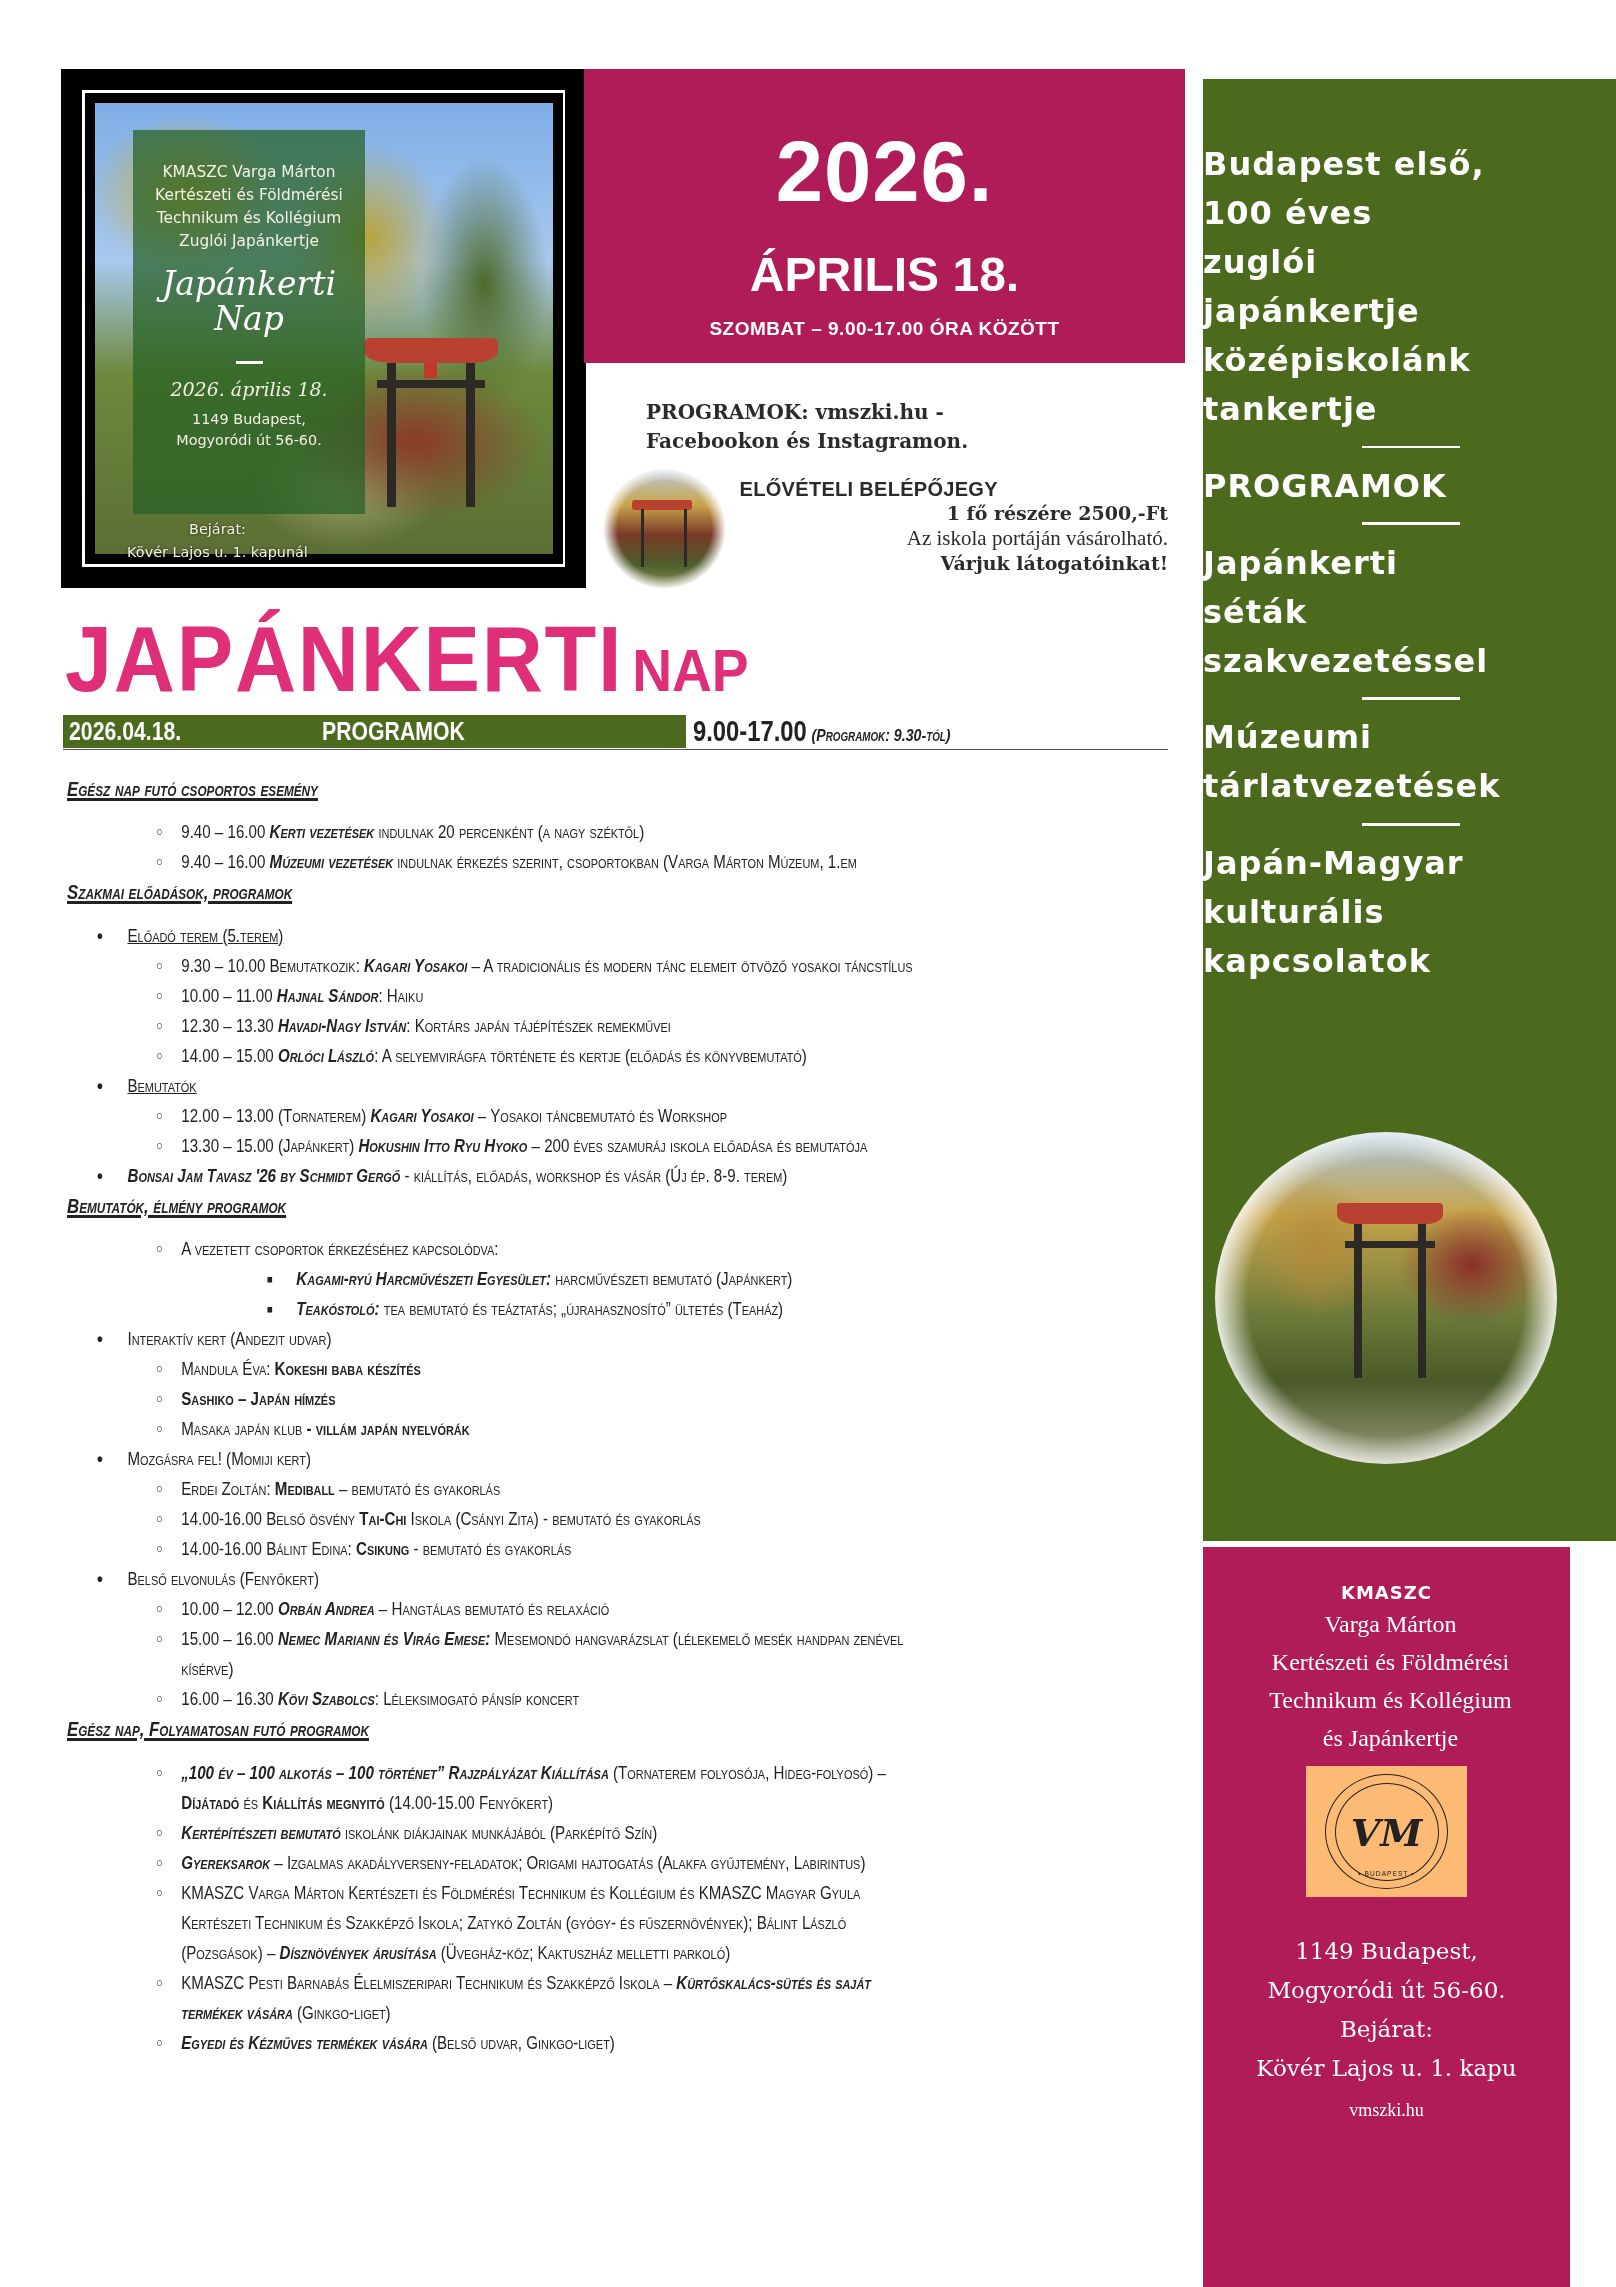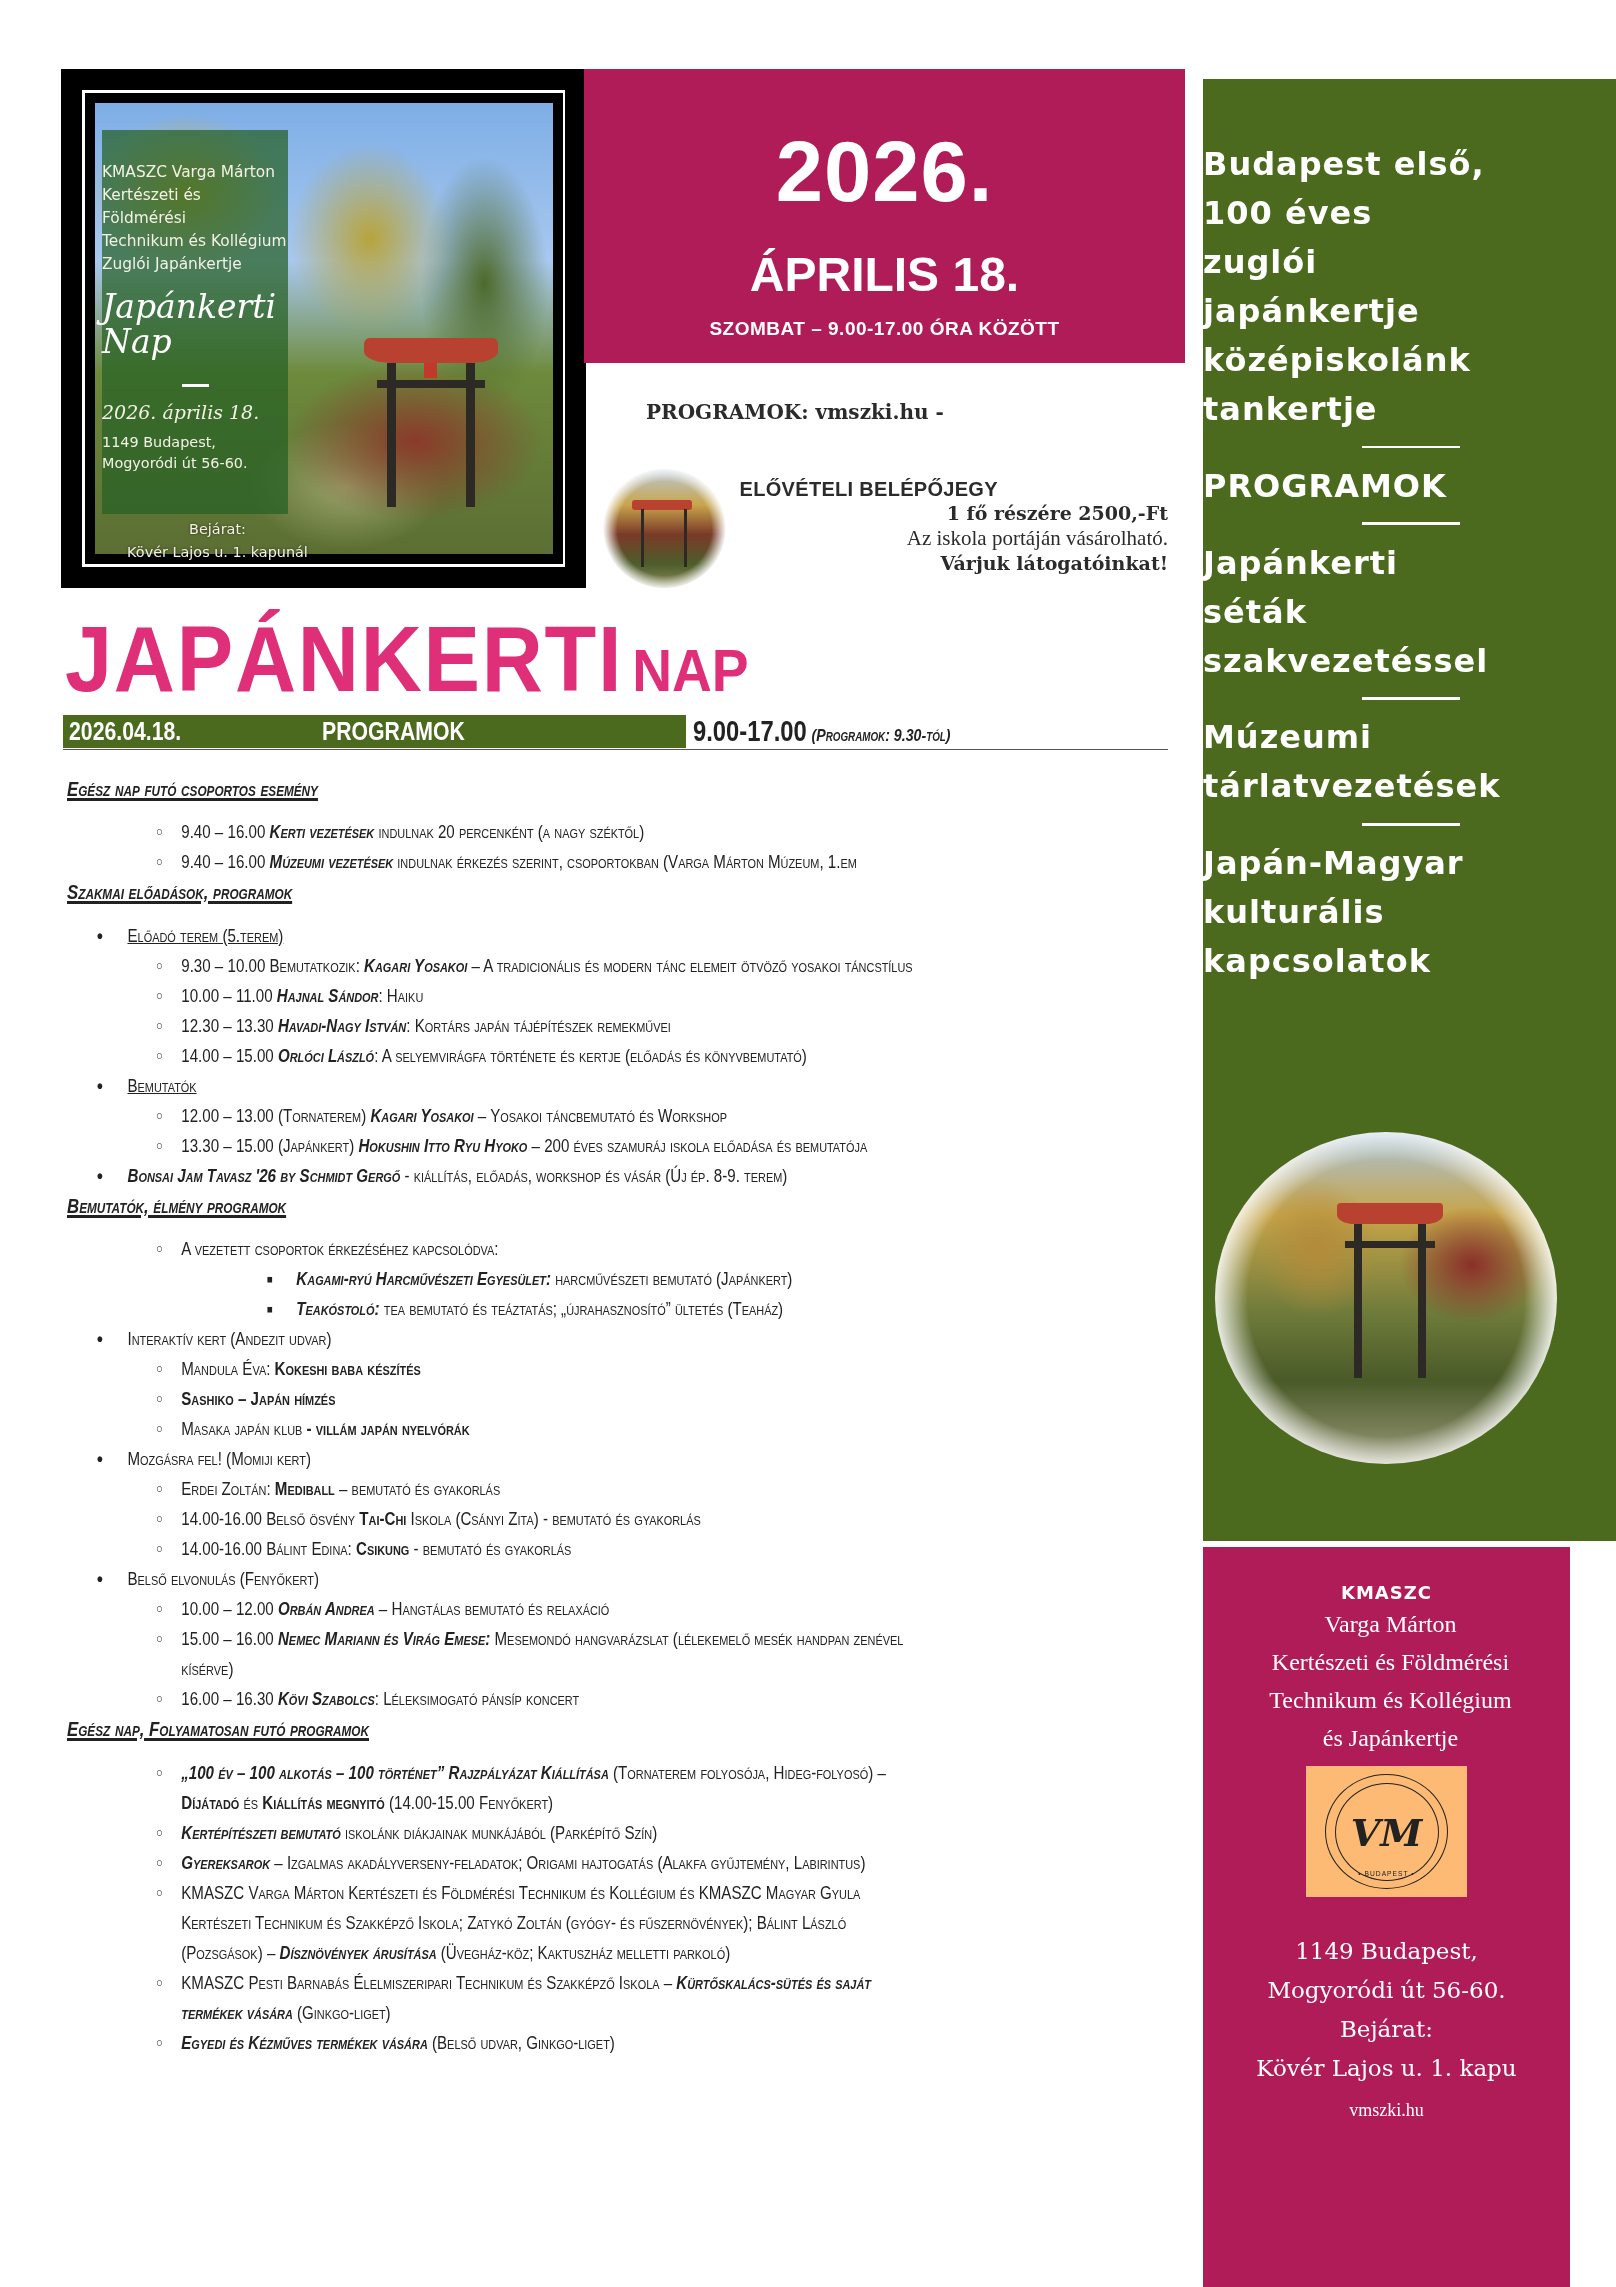--- a/index.html
+++ b/index.html
@@ -29,23 +29,23 @@
   .torii { position: absolute; right: 65px; top: 245px; width: 134px; height: 173px; }
   .torii .roof {
     position: absolute; left: 0; top: 0; width: 134px; height: 25px;
     background: #b8412f; border-radius: 5.8px 5.8px 29px 29px / 5.8px 5.8px 11.5px 11.5px;
   }
   .torii .beam { position: absolute; left: 13.4px; top: 42px; width: 108px; height: 7.7px; background: #2d2a26; }
   .torii .post { position: absolute; top: 25px; width: 8.6px; height: 144px; background: #2d2a26; }
   .torii .post.l { left: 23px; } .torii .post.r { right: 23px; }
   .torii .plate { position: absolute; left: 60px; top: 25px; width: 13.4px; height: 15.4px; background: #c0392b; }
   .green-panel {
-    position: absolute; left: 17px; top: 37px; width: 186px; height: 384px;
+    position: absolute; left: 48px; top: 37px; width: 232px; height: 384px;
     background: rgba(38, 95, 36, 0.72);
-    color: #f4f1e6; 
+    color: #f4f1e6; text-align: center;
   }
   .green-panel .gp-school { font-size: 15.4px; line-height: 23px; margin-top: 31px; font-family: "DejaVu Sans", sans-serif; }
   .green-panel .gp-script { font-family: "DejaVu Serif", serif; font-style: italic; font-size: 33px; line-height: 35px; margin-top: 13.4px; color: #fff; }
   .green-panel .gp-rule { width: 27px; height: 2.9px; background: #fff; margin: 25px auto 13.4px; }
   .green-panel .gp-date { font-family: "DejaVu Serif", serif; font-style: italic; font-size: 19px; margin-bottom: 9.6px; }
   .green-panel .gp-addr { font-size: 14.4px; line-height: 21px; font-family: "DejaVu Sans", sans-serif; }
   .hero-entry {
     position: absolute; left: 19px; top: 425px; width: 227px; text-align: center;
     color: #f4f1e6; font-size: 14.4px; line-height: 23px; font-family: "DejaVu Sans", sans-serif;
     text-shadow: 0 0 2.9px rgba(0,0,0,0.6);
@@ -202,20 +202,21 @@
 </div>
 
 <div class="date-block">
   <div class="date-year">2026.</div>
   <div class="date-day">ÁPRILIS 18.</div>
   <div class="date-time">SZOMBAT – 9.00-17.00 ÓRA KÖZÖTT</div>
 </div>
 
 <div class="info-programs">
   <div>PROGRAMOK:  vmszki.hu -</div>
+  <div>Facebookon és Instagramon.</div>
 </div>
 <div class="ticket-photo"></div>
 <div class="ticket">
   <div class="ticket-title">ELŐVÉTELI BELÉPŐJEGY</div>
   <div class="ticket-price">1 fő részére 2500,-Ft</div>
   <div class="ticket-where">Az iskola portáján vásárolható.</div>
   <div class="ticket-welcome">Várjuk látogatóinkat!</div>
 </div>
 
 <div class="main-title">

